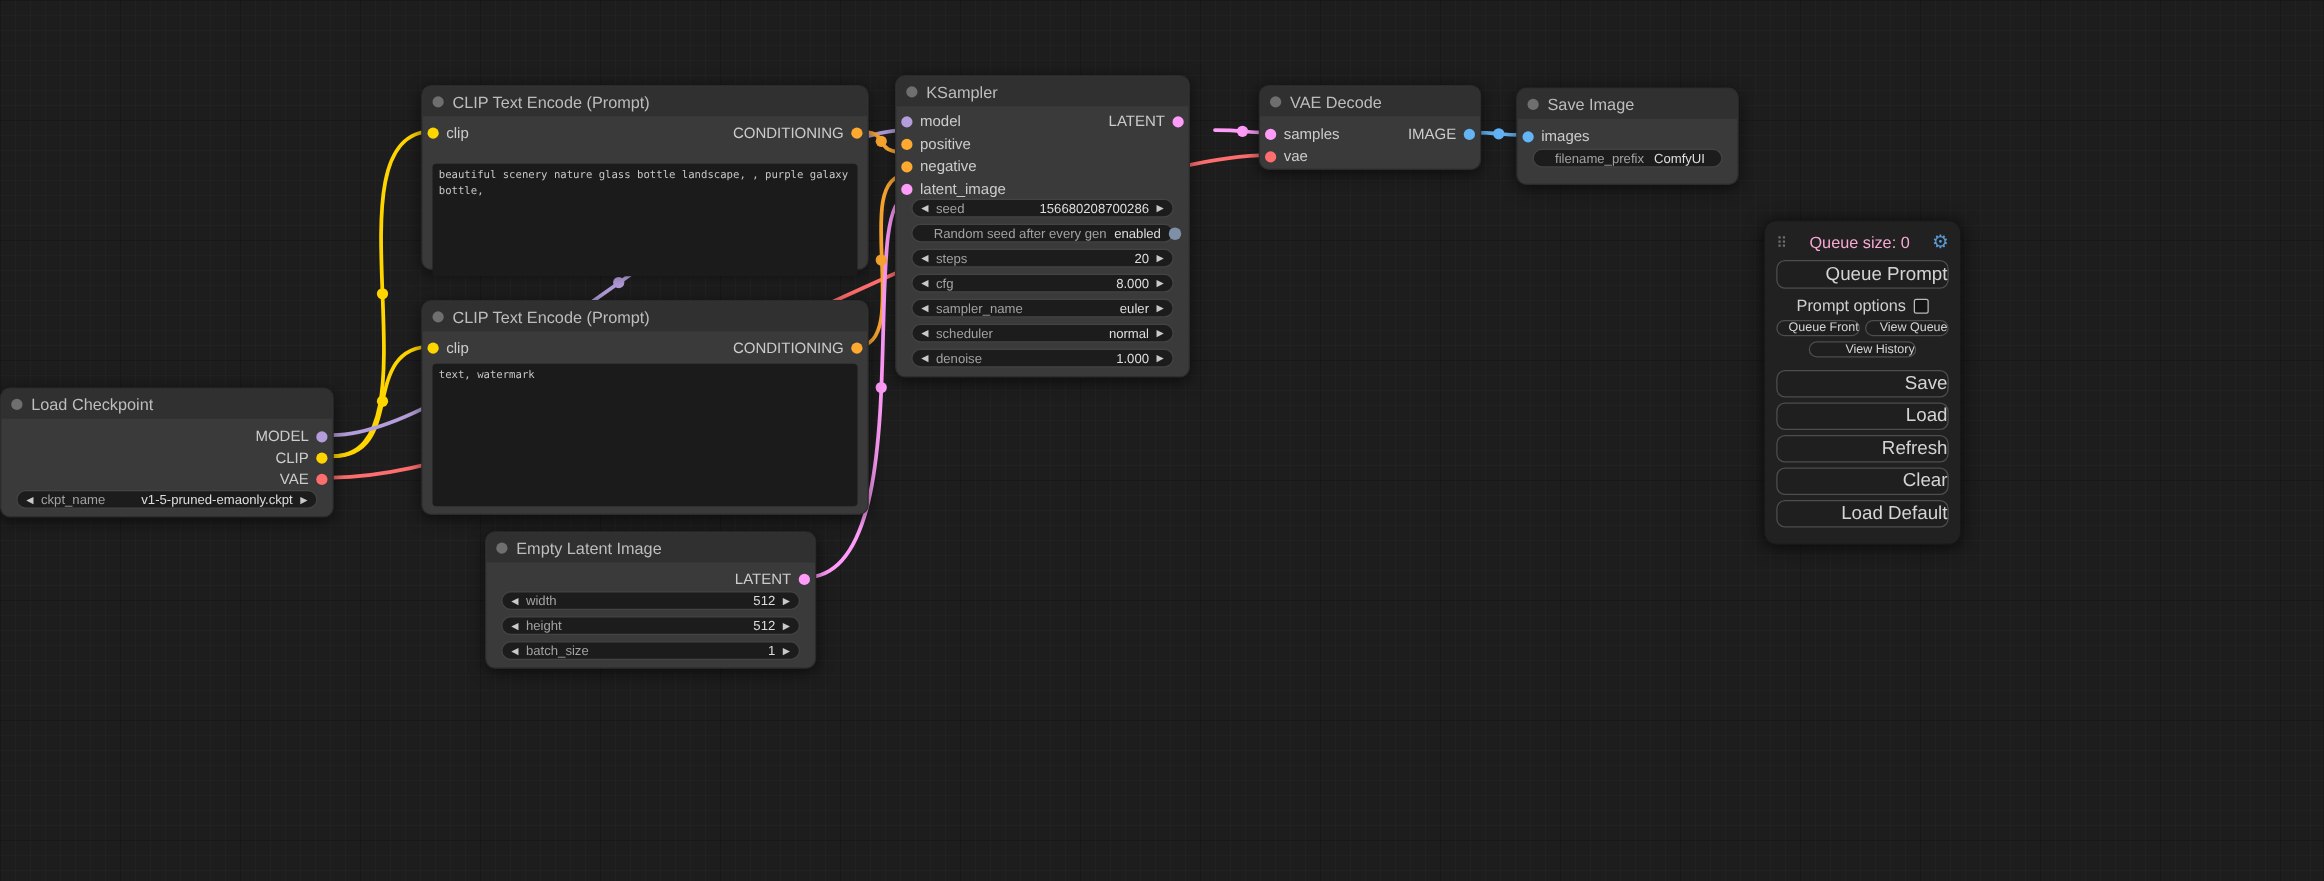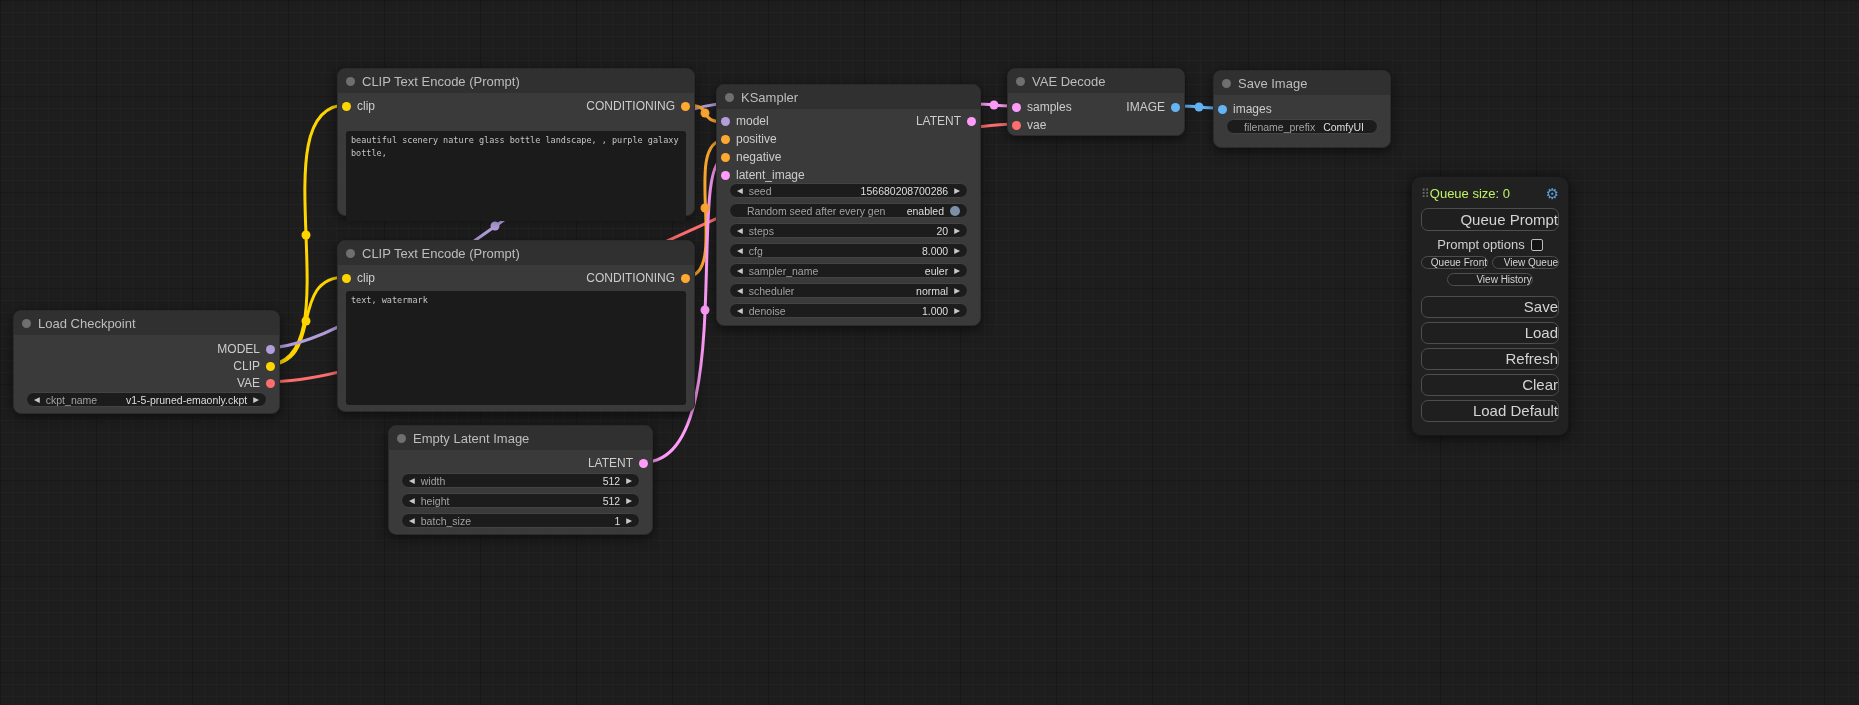--- a/index.html
+++ b/index.html
@@ -65,21 +65,21 @@
   }
 
   
   .menu {
     position:absolute; left:1411px; top:176px; width:158px; z-index:3;
     background:#212121; border:1px solid #171717; border-radius:10px;
     box-shadow:0 2px 14px rgba(0,0,0,.65); padding:7px 9px 9px;
   }
   .menu-header { display:flex; align-items:center; height:19px; }
   .drag-handle { color:#6d6d6d; font-size:12px; line-height:1; cursor:move; }
-  .queue-size  { flex:1; text-align:left; font-size:13px; color:#bef264; }
+  .queue-size  { flex:1; text-align:center; font-size:13px; color:#f9a8d4; }
   .gear        { color:#5b9bd5; font-size:15px; line-height:1; cursor:pointer; }
 
   .btn {
     display:block; width:100%; background:#1f1f1f; border:1px solid #4e4e4e;
     border-radius:7px; color:#d4d4d4; text-align:right; cursor:pointer;
     font-family:"Liberation Sans", sans-serif;
   }
   .btn.queue-prompt { height:23px; line-height:21px; font-size:15px; margin:5px 0 6px; }
   .btn.big  { height:22px; line-height:20px; font-size:15px; margin:4px 0; }
   .btn.small{ font-size:10px; height:13px; line-height:11px; border-radius:7px; }
@@ -114,21 +114,21 @@
     <circle cx="306" cy="321" r="4.5" fill="#FFD500"></circle>
     <circle cx="495" cy="226" r="4.5" fill="#B39DDB"></circle>
     <circle cx="641" cy="253" r="4.5" fill="#FF6E6E"></circle>
     <circle cx="705" cy="113" r="4.5" fill="#FFA931"></circle>
     <circle cx="705" cy="208" r="4.5" fill="#FFA931"></circle>
     <circle cx="705" cy="310" r="4.5" fill="#FF9CF9"></circle>
     <circle cx="994" cy="105" r="4.5" fill="#FF9CF9"></circle>
     <circle cx="1199" cy="107" r="4.5" fill="#64B5F6"></circle>
   </svg>
 
-  <div class="node" style="left:13px; top:310px; width:267px; height:104px">
+  <div class="node" style="left:0; top:310px; width:267px; height:104px">
     <div class="node-header">
       <span class="collapse-dot"></span>
       <span class="node-title-text">Load Checkpoint</span>
     </div>
     <div class="slot out" style="top:29px">
       <span class="dot model"></span>
       <span>MODEL</span>
     </div>
     <div class="slot out" style="top:46px">
       <span class="dot clip"></span>
@@ -200,21 +200,21 @@
       <span class="arrow">▶</span>
     </div>
     <div class="widget" style="top:87px">
       <span class="arrow">◀</span>
       <span class="wlabel">batch_size</span>
       <span class="wvalue">1</span>
       <span class="arrow">▶</span>
     </div>
   </div>
 
-  <div class="node" style="left:716px; top:84px; width:265px; height:242px">
+  <div class="node" style="left:716px; top:60px; width:236px; height:242px">
     <div class="node-header">
       <span class="collapse-dot"></span>
       <span class="node-title-text">KSampler</span>
     </div>
     <div class="slot in" style="top:27px">
       <span class="dot model"></span>
       <span>model</span>
     </div>
     <div class="slot out" style="top:27px">
       <span class="dot latent"></span>

